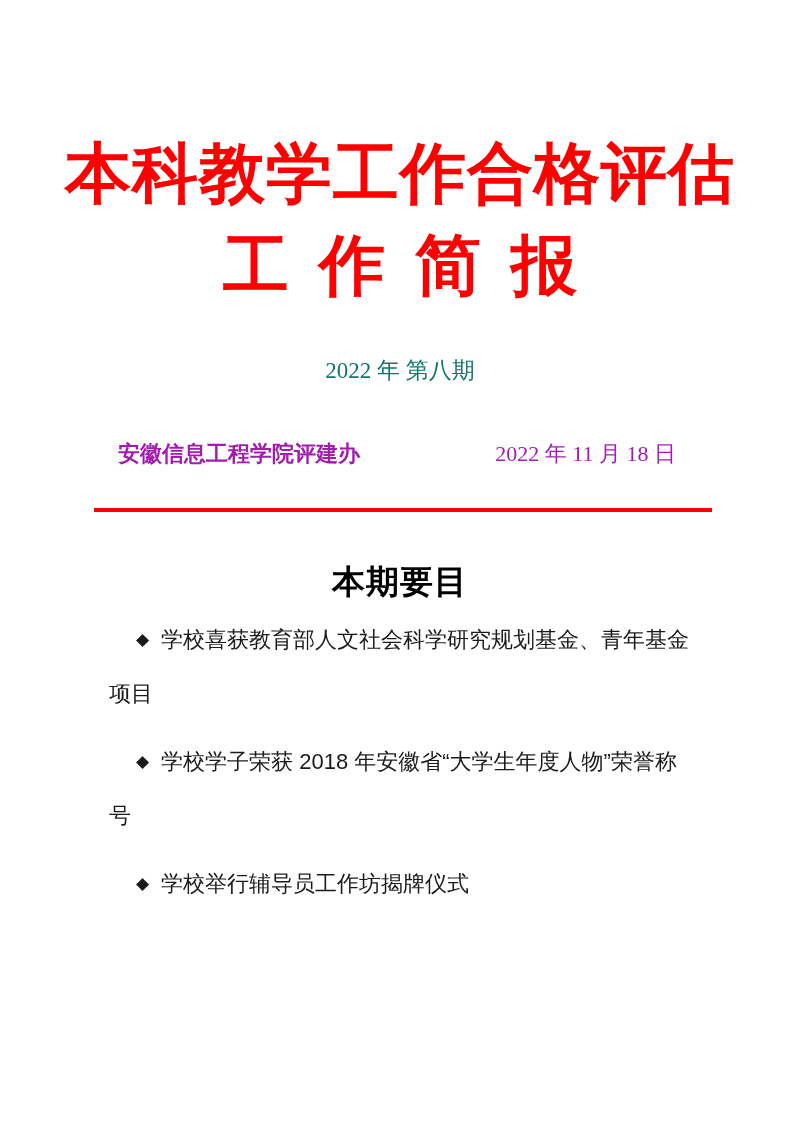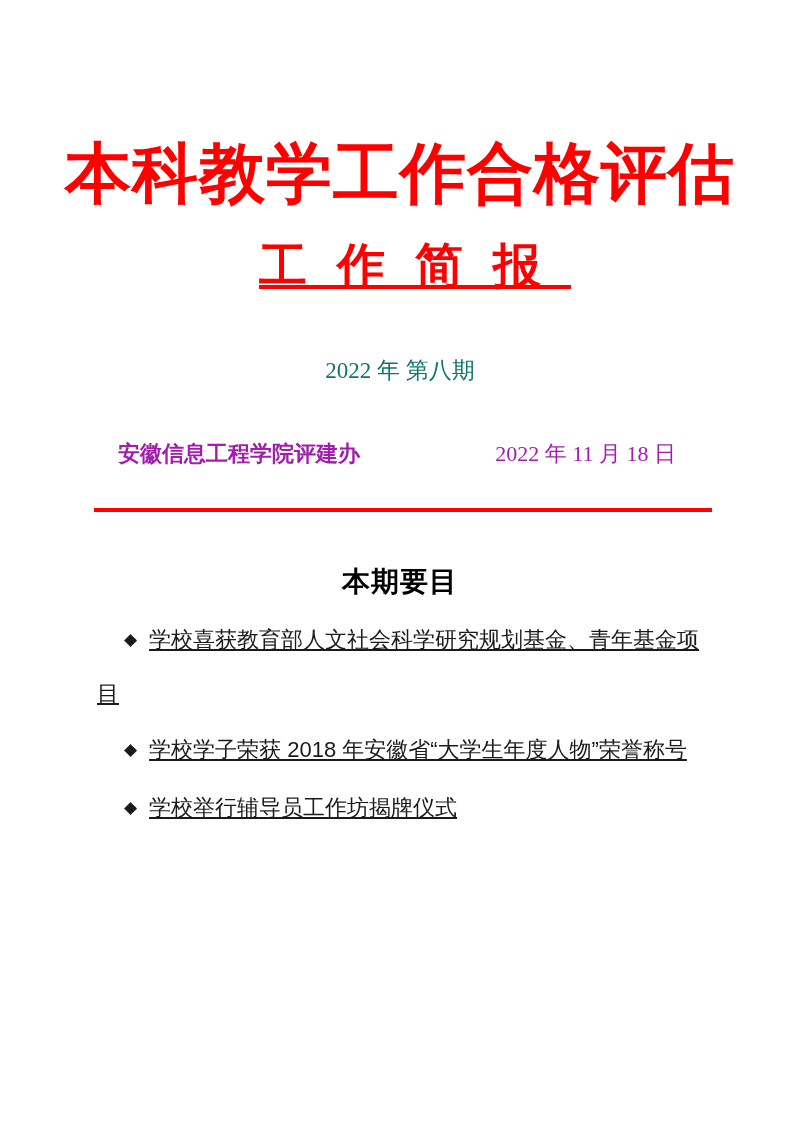--- a/index.html
+++ b/index.html
@@ -28,26 +28,25 @@
     font-family:"Liberation Serif","DejaVu Serif",serif;
     font-weight:900;
   }
   .masthead-line1{
     font-size:66px;
     line-height:92px;
     letter-spacing:1px;
     white-space:nowrap;
   }
   .masthead-line2{
-    font-size:48px;
+    font-size:66px;
     line-height:92px;
     letter-spacing:30px;
     text-indent:30px;
     white-space:nowrap;
-    text-decoration:underline;
   }
   
   .issue-line{
     margin-top:44px;
     text-align:center;
     font-family:"Liberation Serif","DejaVu Serif",serif;
     font-size:23px;
     line-height:30px;
     color:#0f766e;
   }
@@ -73,38 +72,37 @@
     margin:39px 0 0 94px;
     width:618px;
     height:4px;
     background:var(--accent);
   }
   
   .toc-heading{
     margin-top:54px;
     text-align:center;
     font-family:"Liberation Sans","DejaVu Sans",sans-serif;
-    font-size:28px;
+    font-size:33px;
     font-weight:700;
     line-height:32px;
     letter-spacing:1px;
     color:#000000;
   }
   .toc{
     margin:16px 92px 0 93px;
     width:616px;
     font-family:"Liberation Sans","DejaVu Sans",sans-serif;
     font-size:22px;
     line-height:52px;
     color:#1a1a1a;
   }
   .toc-item{
-    margin:4px;
+    margin:16px;
     text-indent:27px;
-    text-decoration:underline;
   }
   .bullet{
     display:inline-block;
     text-indent:0;
     font-size:17px;
     margin-right:12px;
     transform:translateY(-2px);
     color:#1a1a1a;
   }
 </style>

